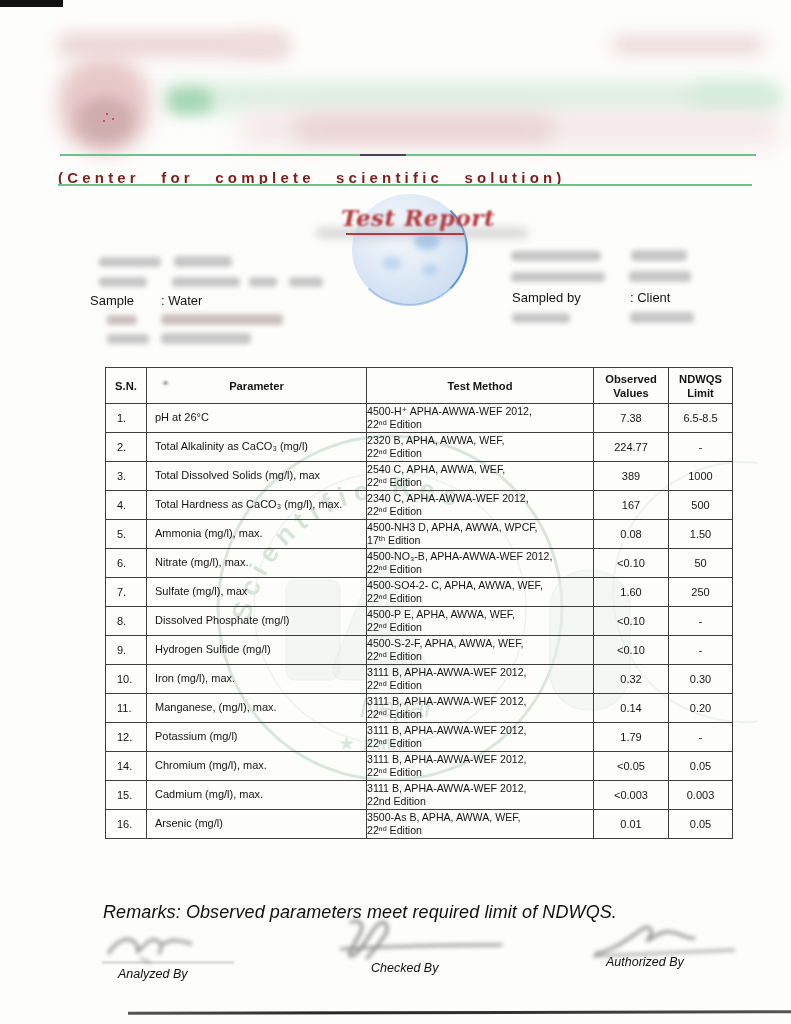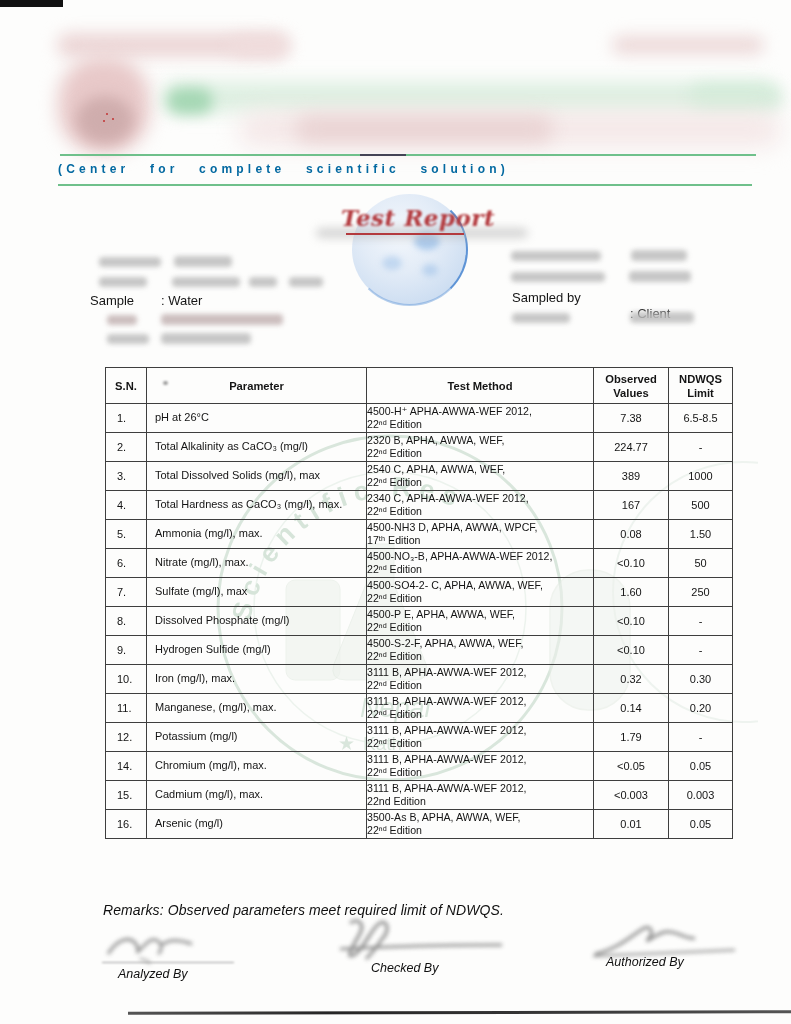--- a/index.html
+++ b/index.html
@@ -24,22 +24,22 @@
   .logo-dot { position:absolute; width:2px; height:2px; background:#c23434; border-radius:50%; filter:blur(.4px); }
   .gb-name { left:162px; top:82px;  width:612px; height:30px; background:#ddefe1; filter:blur(9px); }
   .gb-name-dark { left:167px; top:88px; width:46px; height:26px; background:#a5d7b4; filter:blur(7px); }
   .gb-name-r { left:690px; top:84px; width:92px; height:26px; background:#d4ecda; filter:blur(8px); }
   .rb-sub  { left:295px; top:115px; width:258px; height:28px; background:#ead4d4; filter:blur(9px); }
   .rb-sub-wash { left:240px; top:112px; width:540px; height:34px; background:#f4e7e7; filter:blur(12px); }
 
   .green-rule { position:absolute; height:2px; background:#6fc08b; }
   .green-rule .dark-seg { position:absolute; left:300px; top:0; width:46px; height:2px; background:#445; }
   .tagline {
-    position:absolute; left:58px; top:162px; width:700px;
-    color:#0369a1; font-size:12px; font-weight:bold;
+    position:absolute; left:58px; top:169px; width:700px;
+    color:#7f1d1d; font-size:15px; font-weight:bold;
     letter-spacing:4.2px; word-spacing:13px; white-space:nowrap;
     filter:blur(.4px);
   }
 
   
   .globe {
     position:absolute; left:352px; top:194px; width:115px; height:111px; border-radius:50%;
     background:radial-gradient(circle at 42% 35%, #f3f7fc 0%, #e3ecf7 40%, #cfdff2 72%, #bfd4ec 100%);
     filter:blur(.6px);
   }
@@ -72,21 +72,21 @@
   table.results td, table.results th { border:1.4px solid #3e3e3e; vertical-align:middle; background:transparent; }
   table.results th { font-weight:bold; text-align:center; height:36px; white-space:pre-line; line-height:1.25; font-size:11.2px; }
   table.results td { height:29px; }
   td.c-sn { text-align:left; padding-left:11px; }
   td.c-param { text-align:left; padding-left:8px; white-space:pre-line; line-height:1.2; }
   td.c-method { text-align:left; font-size:10.6px; line-height:1.25; }
   td.c-obs, td.c-lim { text-align:center; }
   .speck { position:absolute; left:163px; top:381px; width:5px; height:4px; background:#9a9a9a; border-radius:50%; filter:blur(1px); }
 
   
-  .remarks { position:absolute; left:103px; top:902px; font-style:italic; font-size:14px; color:#101010; letter-spacing:.1px; }
+  .remarks { position:absolute; left:103px; top:902px; font-style:italic; font-size:18px; color:#101010; letter-spacing:.1px; }
   .sig { position:absolute; opacity:.8; filter:blur(2.1px); }
   .sig-label { position:absolute; font-style:italic; font-size:12.5px; color:#101010; }
   .sig-underline { position:absolute; height:1px; background:#9c9c9c; filter:blur(.8px); }
 </style>
 </head>
 <body>
 
 <div id="page">
 
   <div class="scan-bar-top"></div>
@@ -131,21 +131,21 @@
   <div class="blur-bar pinkish" style="left:107px;top:315px;width:30px;height:10px;"></div>
   <div class="blur-bar pinkish" style="left:161px;top:314px;width:122px;height:11px;"></div>
   <div class="blur-bar" style="left:107px;top:334px;width:42px;height:10px;"></div>
   <div class="blur-bar" style="left:161px;top:333px;width:90px;height:11px;"></div>
 
   <div class="blur-bar" style="left:511px;top:251px;width:90px;height:10px;"></div>
   <div class="blur-bar" style="left:631px;top:250px;width:56px;height:11px;"></div>
   <div class="blur-bar" style="left:511px;top:272px;width:94px;height:10px;"></div>
   <div class="blur-bar" style="left:629px;top:271px;width:62px;height:11px;"></div>
   <div class="info-text" style="left:512px;top:290px;">Sampled by</div>
-  <div class="info-text" style="left:630px;top:306px;text-align:right;">: Client</div>
+  <div class="info-text" style="left:630px;top:290px;text-align:right;">: Client</div>
   <div class="blur-bar" style="left:512px;top:313px;width:58px;height:10px;"></div>
   <div class="blur-bar" style="left:630px;top:312px;width:64px;height:11px;"></div>
 
   <svg class="stamp" width="560" height="395" viewBox="0 0 560 395">
     <defs>
       <path id="arcTop" d="M 52,210 A 150,150 0 0 1 340,180" fill="none"></path>
       <path id="arcBottom" d="M 95,310 A 140,140 0 0 0 300,318" fill="none"></path>
     </defs>
     <circle cx="192" cy="196" r="172" fill="none" stroke="#8fb79a" stroke-width="3"></circle>
     <circle cx="192" cy="196" r="136" fill="none" stroke="#9fc2aa" stroke-width="1.5" opacity=".55"></circle>

